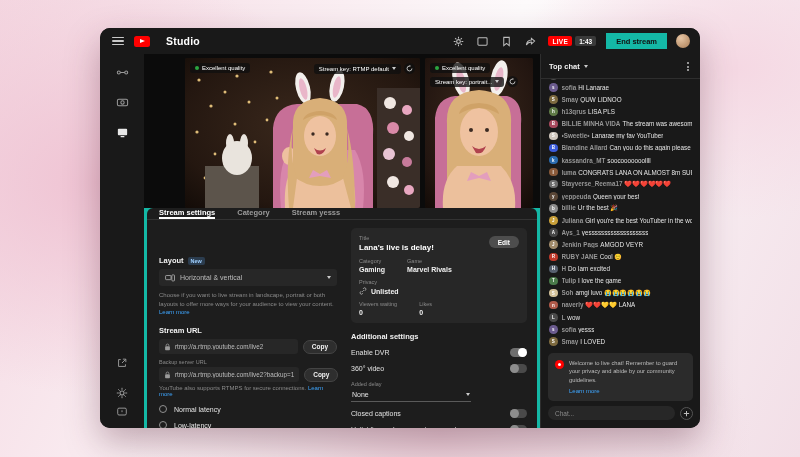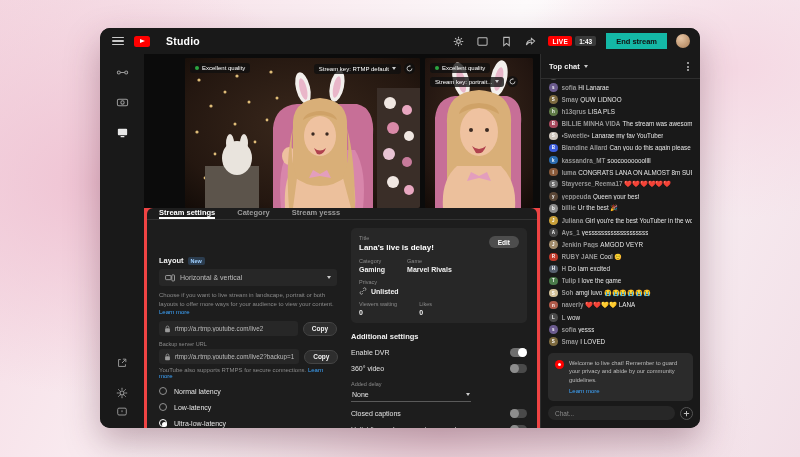--- a/index.html
+++ b/index.html
@@ -31,21 +31,21 @@
   .tb-icons svg { display:block; }
   .live-pill { background:#f00; color:#fff; font-size:6.5px; font-weight:bold; padding:1.5px 4px; border-radius:2px; letter-spacing:.3px; }
   .time-pill { background:#3a3a3a; color:#fff; font-size:6.5px; font-weight:bold; padding:1.5px 4px; border-radius:2px; margin-left:3px; }
   .end-stream { background:#14b8a6; color:#111; font-size:7.5px; font-weight:bold; border:none; border-radius:0; padding:3.5px 10px; margin-left:10px; cursor:pointer; }
   .tb-avatar { width:14px; height:14px; border-radius:50%; margin-left:9px; background:radial-gradient(circle at 35% 30%, #e7c6a5, #a97c54); }
   
   .win-body { display:flex; height:374px; }
   .sidebar { width:44px; display:flex; flex-direction:column; align-items:center; padding:12px 0 10px; background:#191919; }
   .sb-icon { width:13px; height:13px; margin-bottom:17px; display:flex; align-items:center; justify-content:center; cursor:pointer; }
   .sb-spacer { flex:1; }
-  .main { width:396px; background:#ef4444; display:flex; flex-direction:column; }
+  .main { width:396px; background:#14b8a6; display:flex; flex-direction:column; }
   
   .video-row { height:154px; position:relative; background:#0b0b0b; }
   .video { position:absolute; top:4px; height:150px; border-radius:2px; overflow:hidden; background:#1d140e; }
   .video.main-video { left:41px; width:235px; }
   .video.portrait-video { left:281px; width:108px; }
   .badge-quality { position:absolute; top:5px; left:5px; display:flex; align-items:center; gap:3px; background:rgba(15,15,15,.78); border-radius:3px; padding:2px 5px; font-size:6px; color:#fff; }
   .q-dot { width:4px; height:4px; border-radius:50%; background:#2ba640; }
   .badge-key { position:absolute; top:5px; display:flex; align-items:center; gap:3px; }
   .main-video .badge-key { right:5px; }
   .portrait-video .badge-key { left:5px; top:18px; }
@@ -373,20 +373,21 @@
                   <rect x="8.2" y="0.8" width="3.2" height="7.2" rx="0.8" fill="none" stroke="#bdbdbd" stroke-width="0.9"></rect>
                 </svg>
               <span class="dd-text">Horizontal &amp; vertical</span>
               <span class="chev"></span>
             </div>
             <div class="help-text">
               <span>Choose if you want to live stream in landscape, portrait or both layouts to offer more ways for your audience to view your content.</span>
               <span class="link">Learn more</span>
             </div>
 
+            <div class="lbl section-gap">Stream URL</div>
             <div class="url-row" style="margin-top:4px">
               <div class="url-field">
                 <svg width="7" height="8" viewBox="0 0 8 10">
                     <rect x="1" y="4" width="6" height="5" rx="1" fill="#9a9a9a"></rect>
                     <path d="M2.3 4V3a1.7 1.7 0 0 1 3.4 0v1" fill="none" stroke="#9a9a9a" stroke-width="1"></path>
                   </svg>
                 <span class="url-text">rtmp://a.rtmp.youtube.com/live2</span>
               </div>
               <button class="copy-btn">Copy</button>
             </div>

